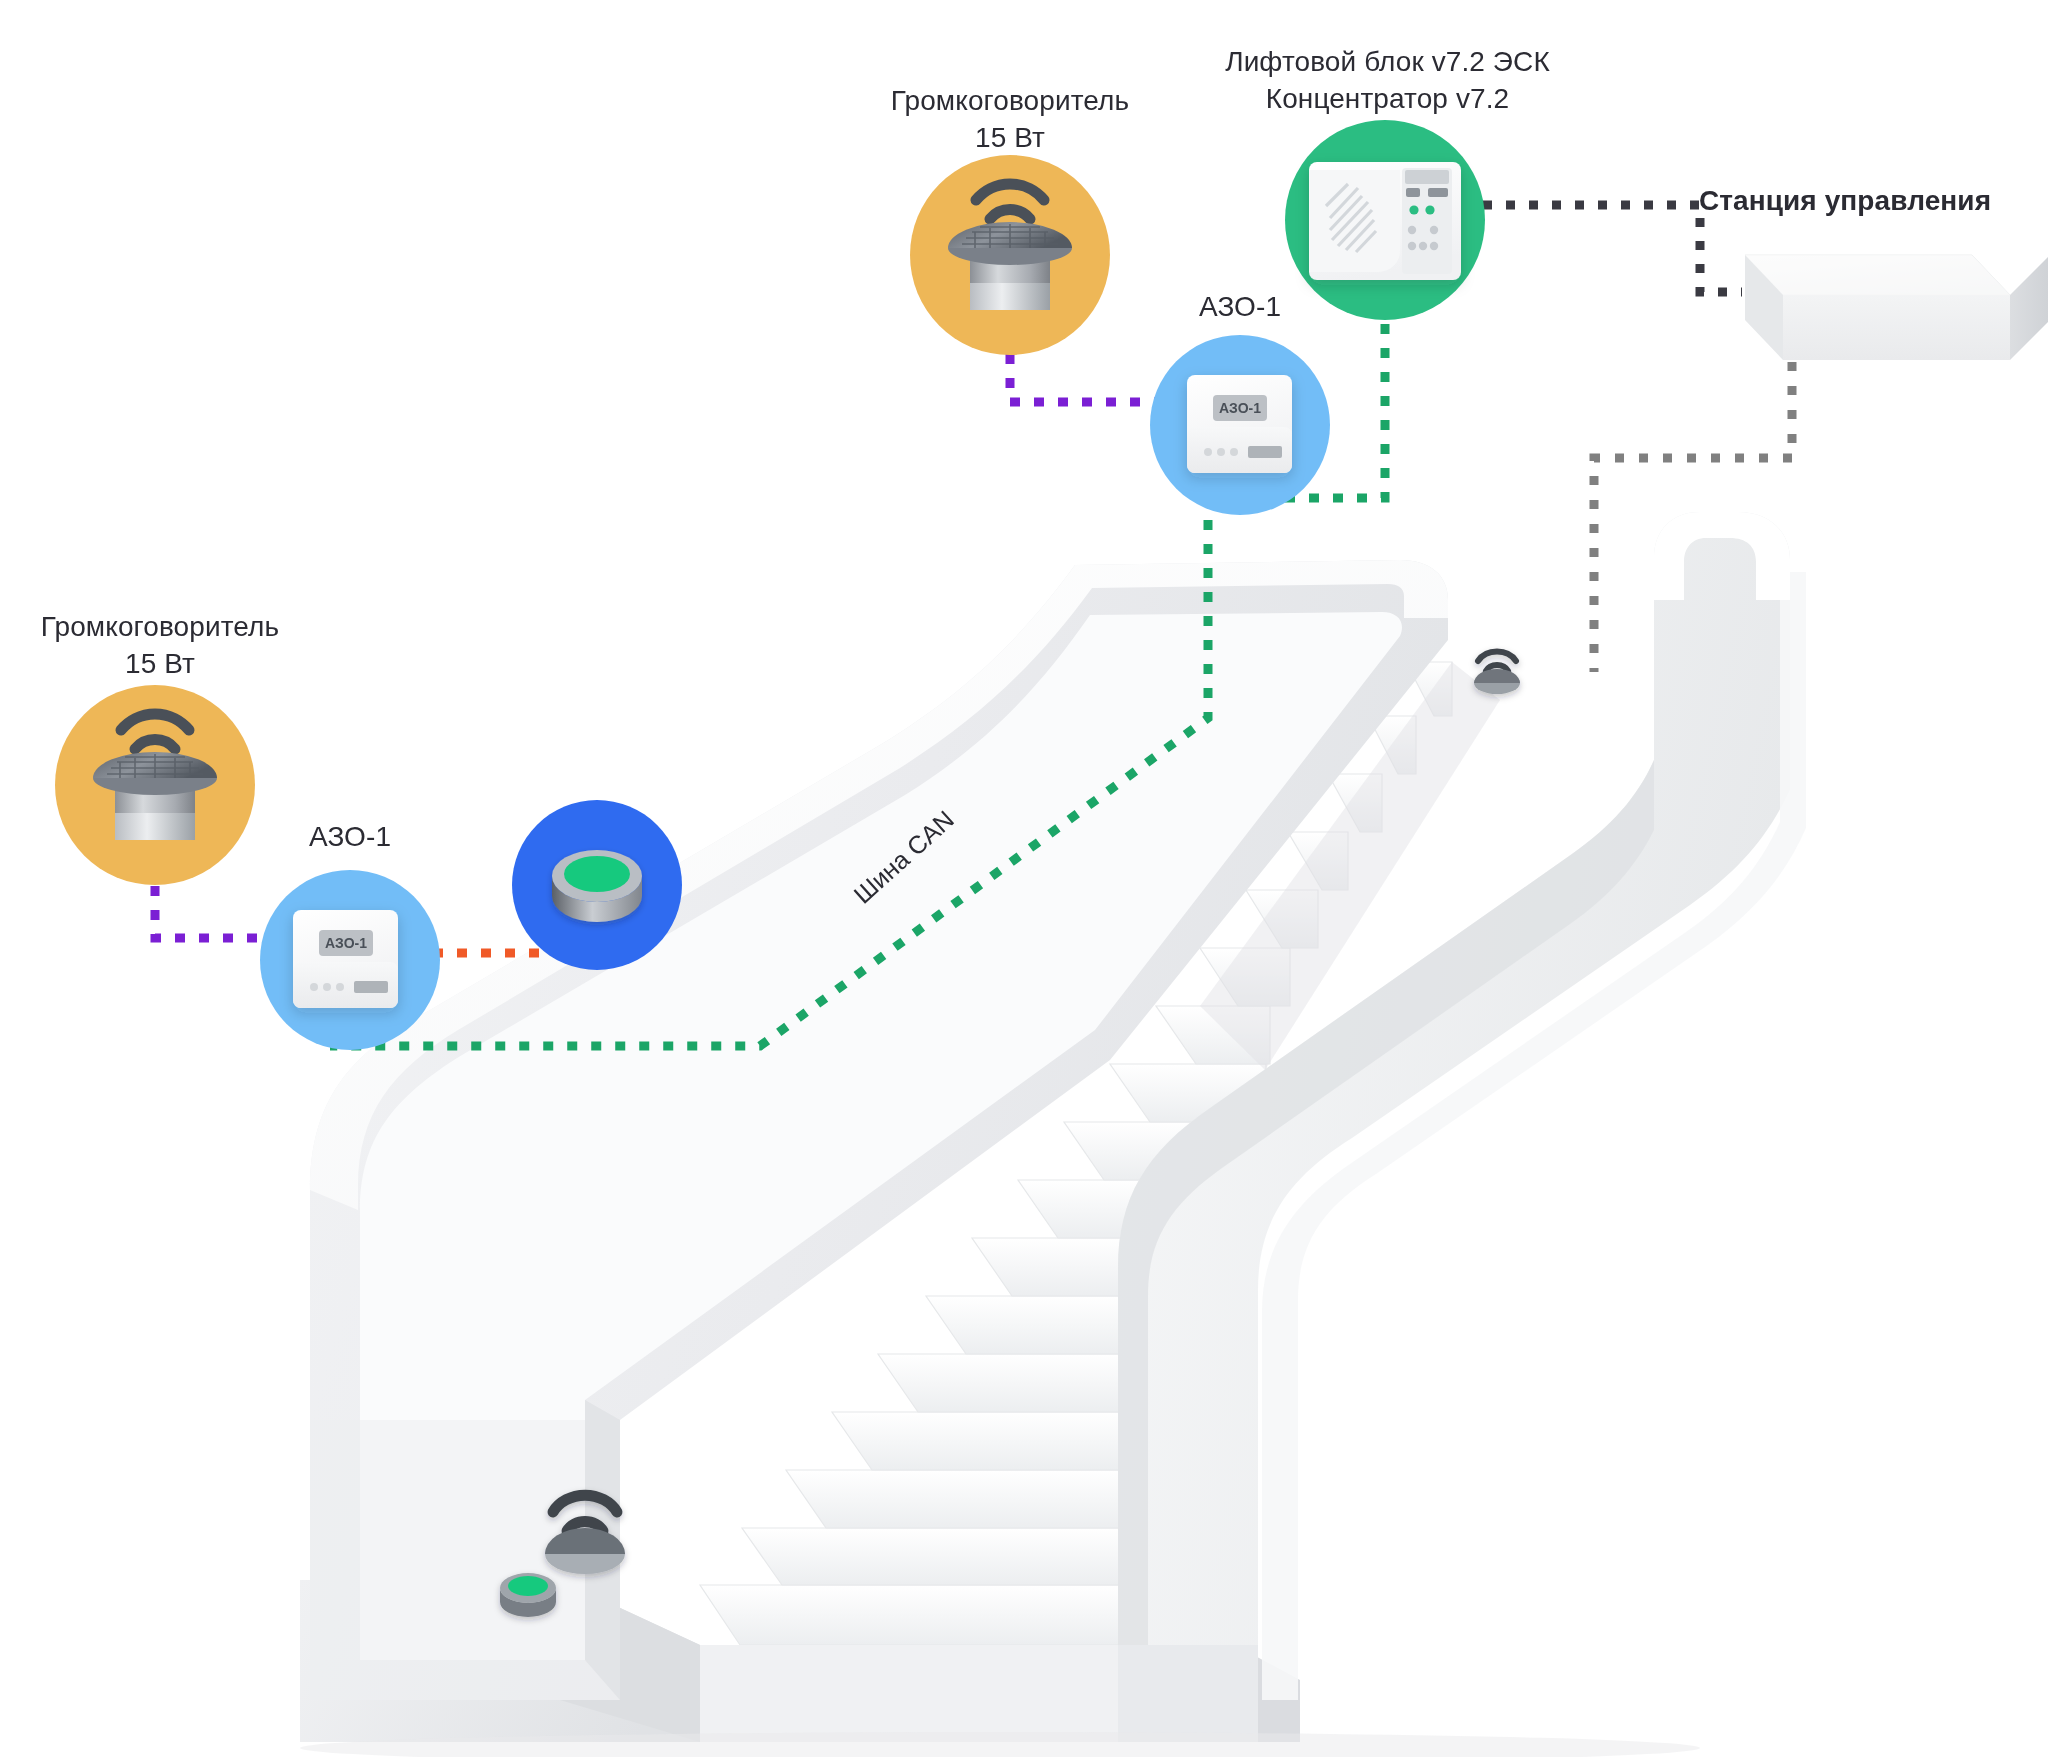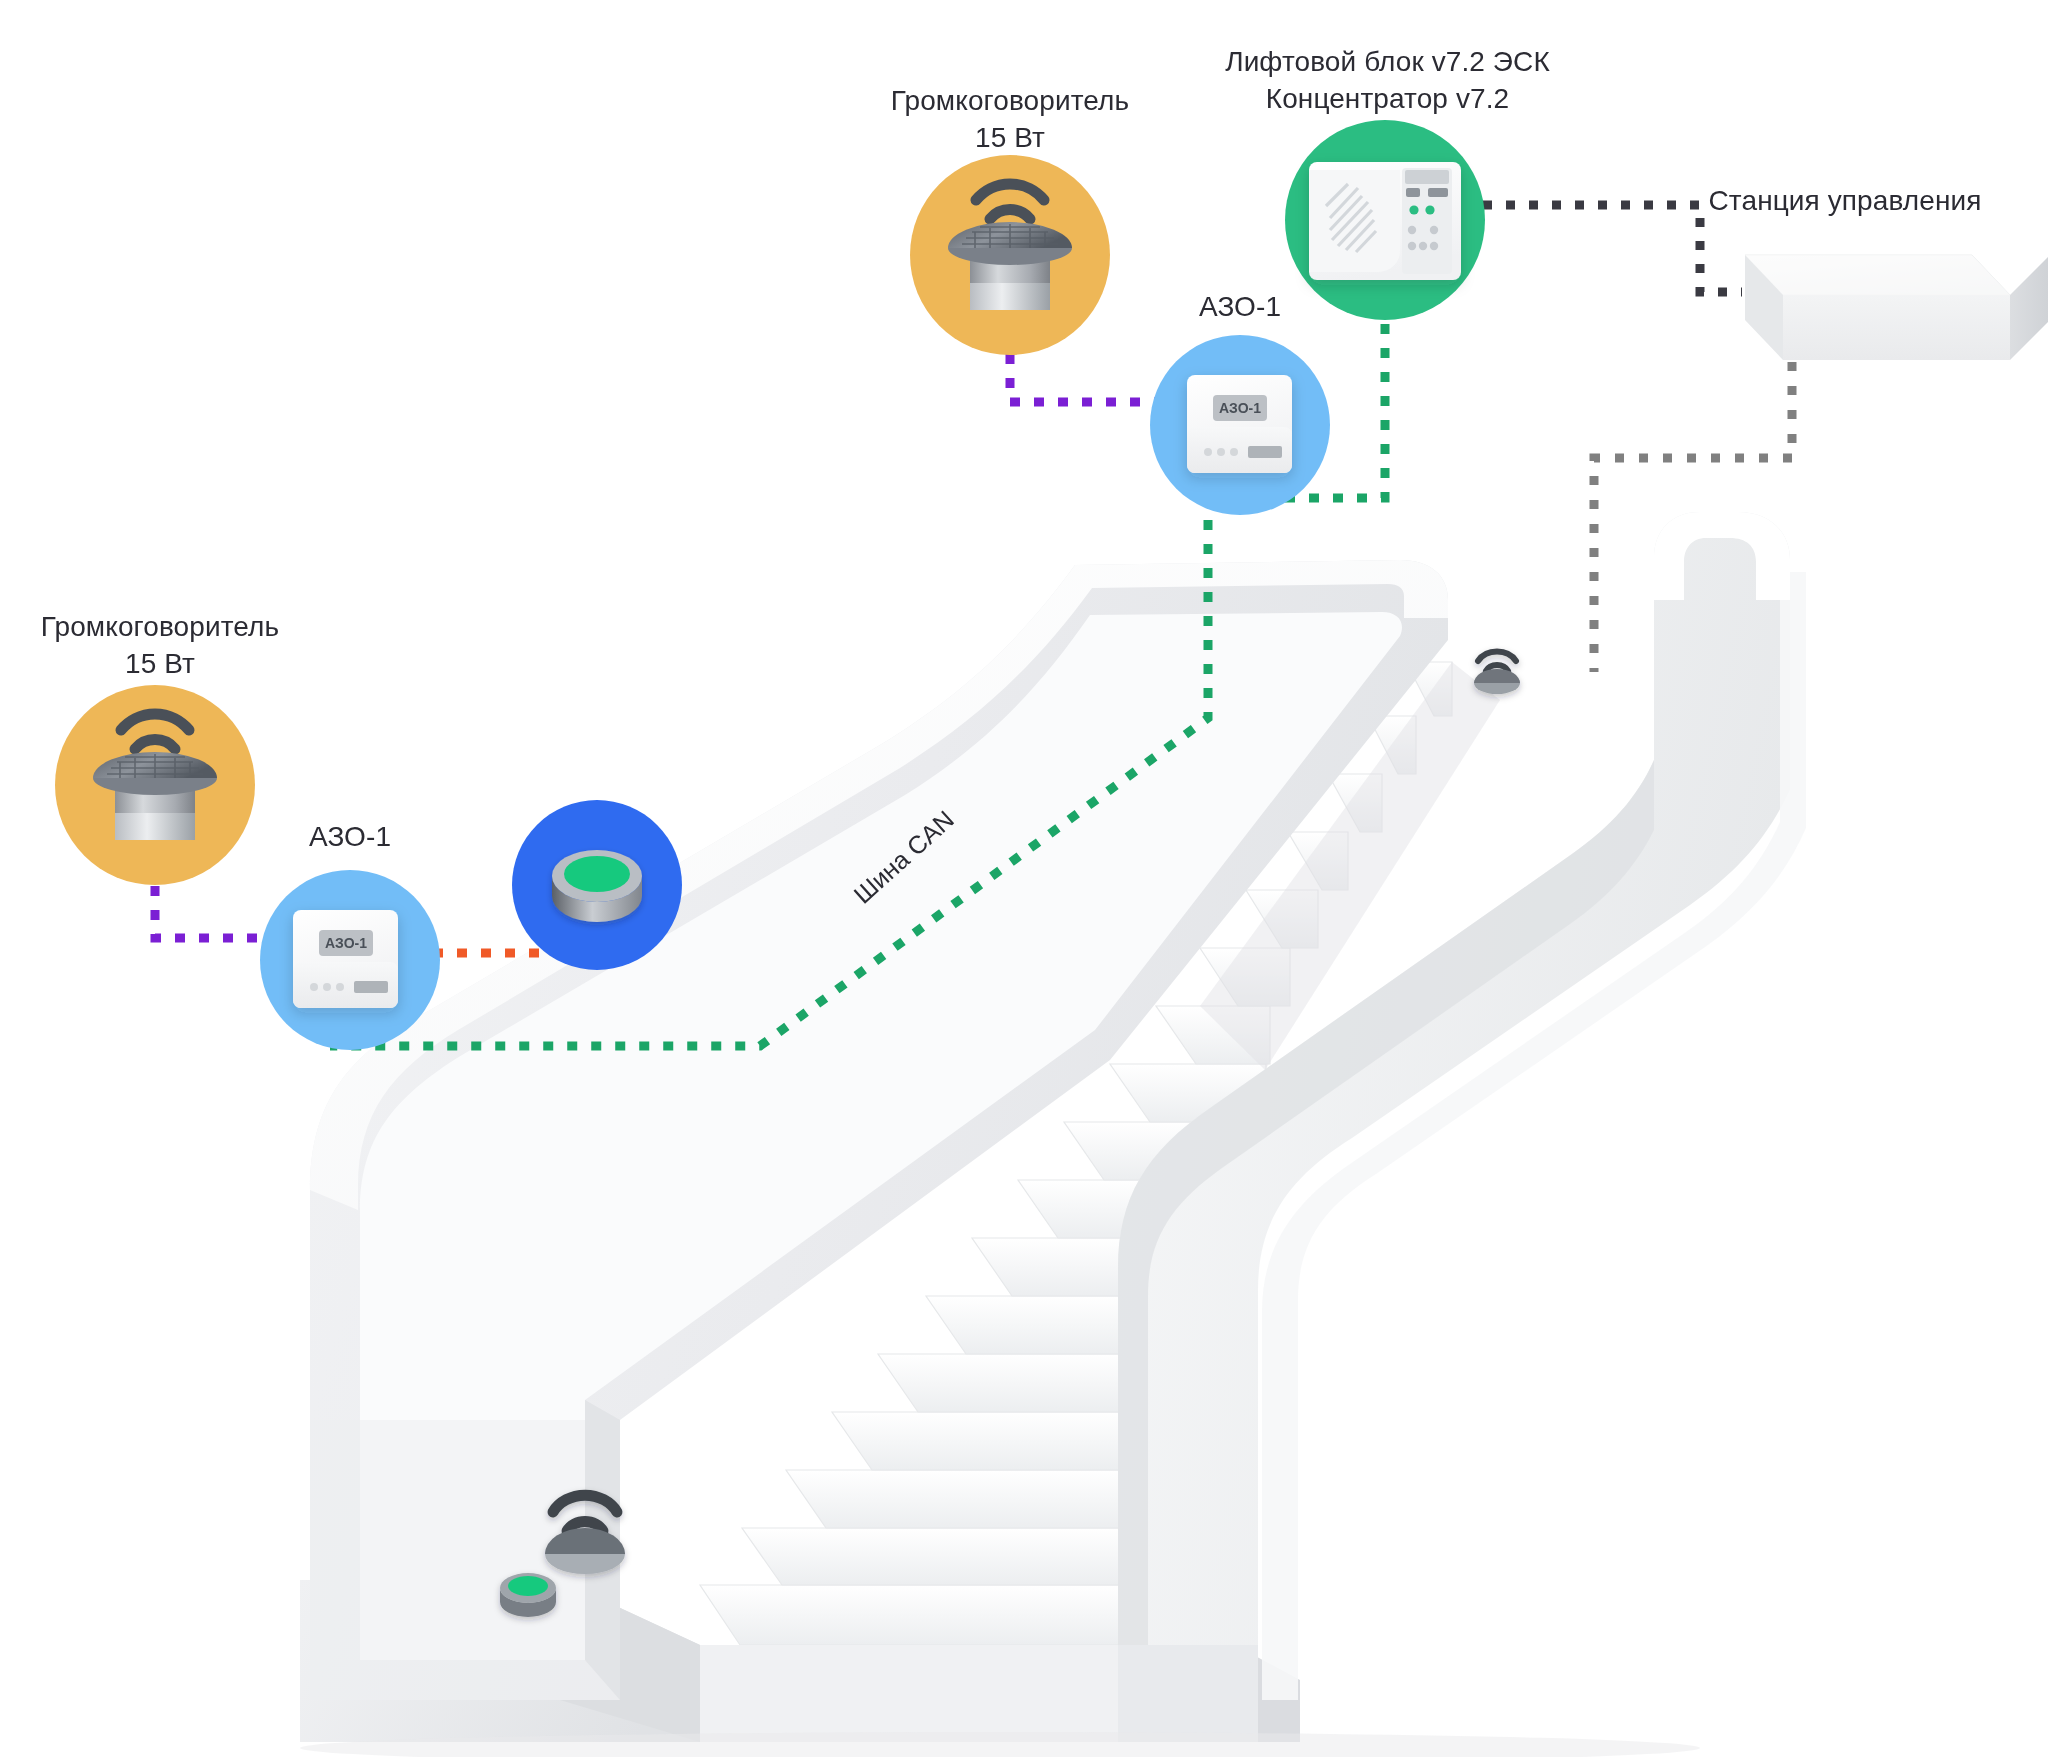--- a/index.html
+++ b/index.html
@@ -416,21 +416,21 @@
       <ellipse cx="528" cy="1586" rx="20" ry="10" fill="#19c97e"></ellipse>
     </g>
   </svg>
 
   <div class="lbl" style="left:810px; top:82px; width:400px;">Громкоговоритель
 15 Вт</div>
 
   <div class="lbl" style="left:1140px; top:43px; width:495px;">Лифтовой блок v7.2 ЭСК
 Концентратор v7.2</div>
 
-  <div class="lbl" style="left:1680px; top:182px; width:330px;">Станция управления</div>
+  <div class="lbl" style="left:1680px; top:182px; width:330px;font-weight:bold;">Станция управления</div>
 
   <div class="lbl" style="left:1140px; top:288px; width:200px;">АЗО-1</div>
 
   <div class="lbl" style="left:-10px; top:608px; width:340px;">Громкоговоритель
 15 Вт</div>
 
   <div class="lbl" style="left:250px; top:818px; width:200px;">АЗО-1</div>
 
 
   <div class="lbl-can" style="left:848px; top:888px;">Шина CAN</div>

